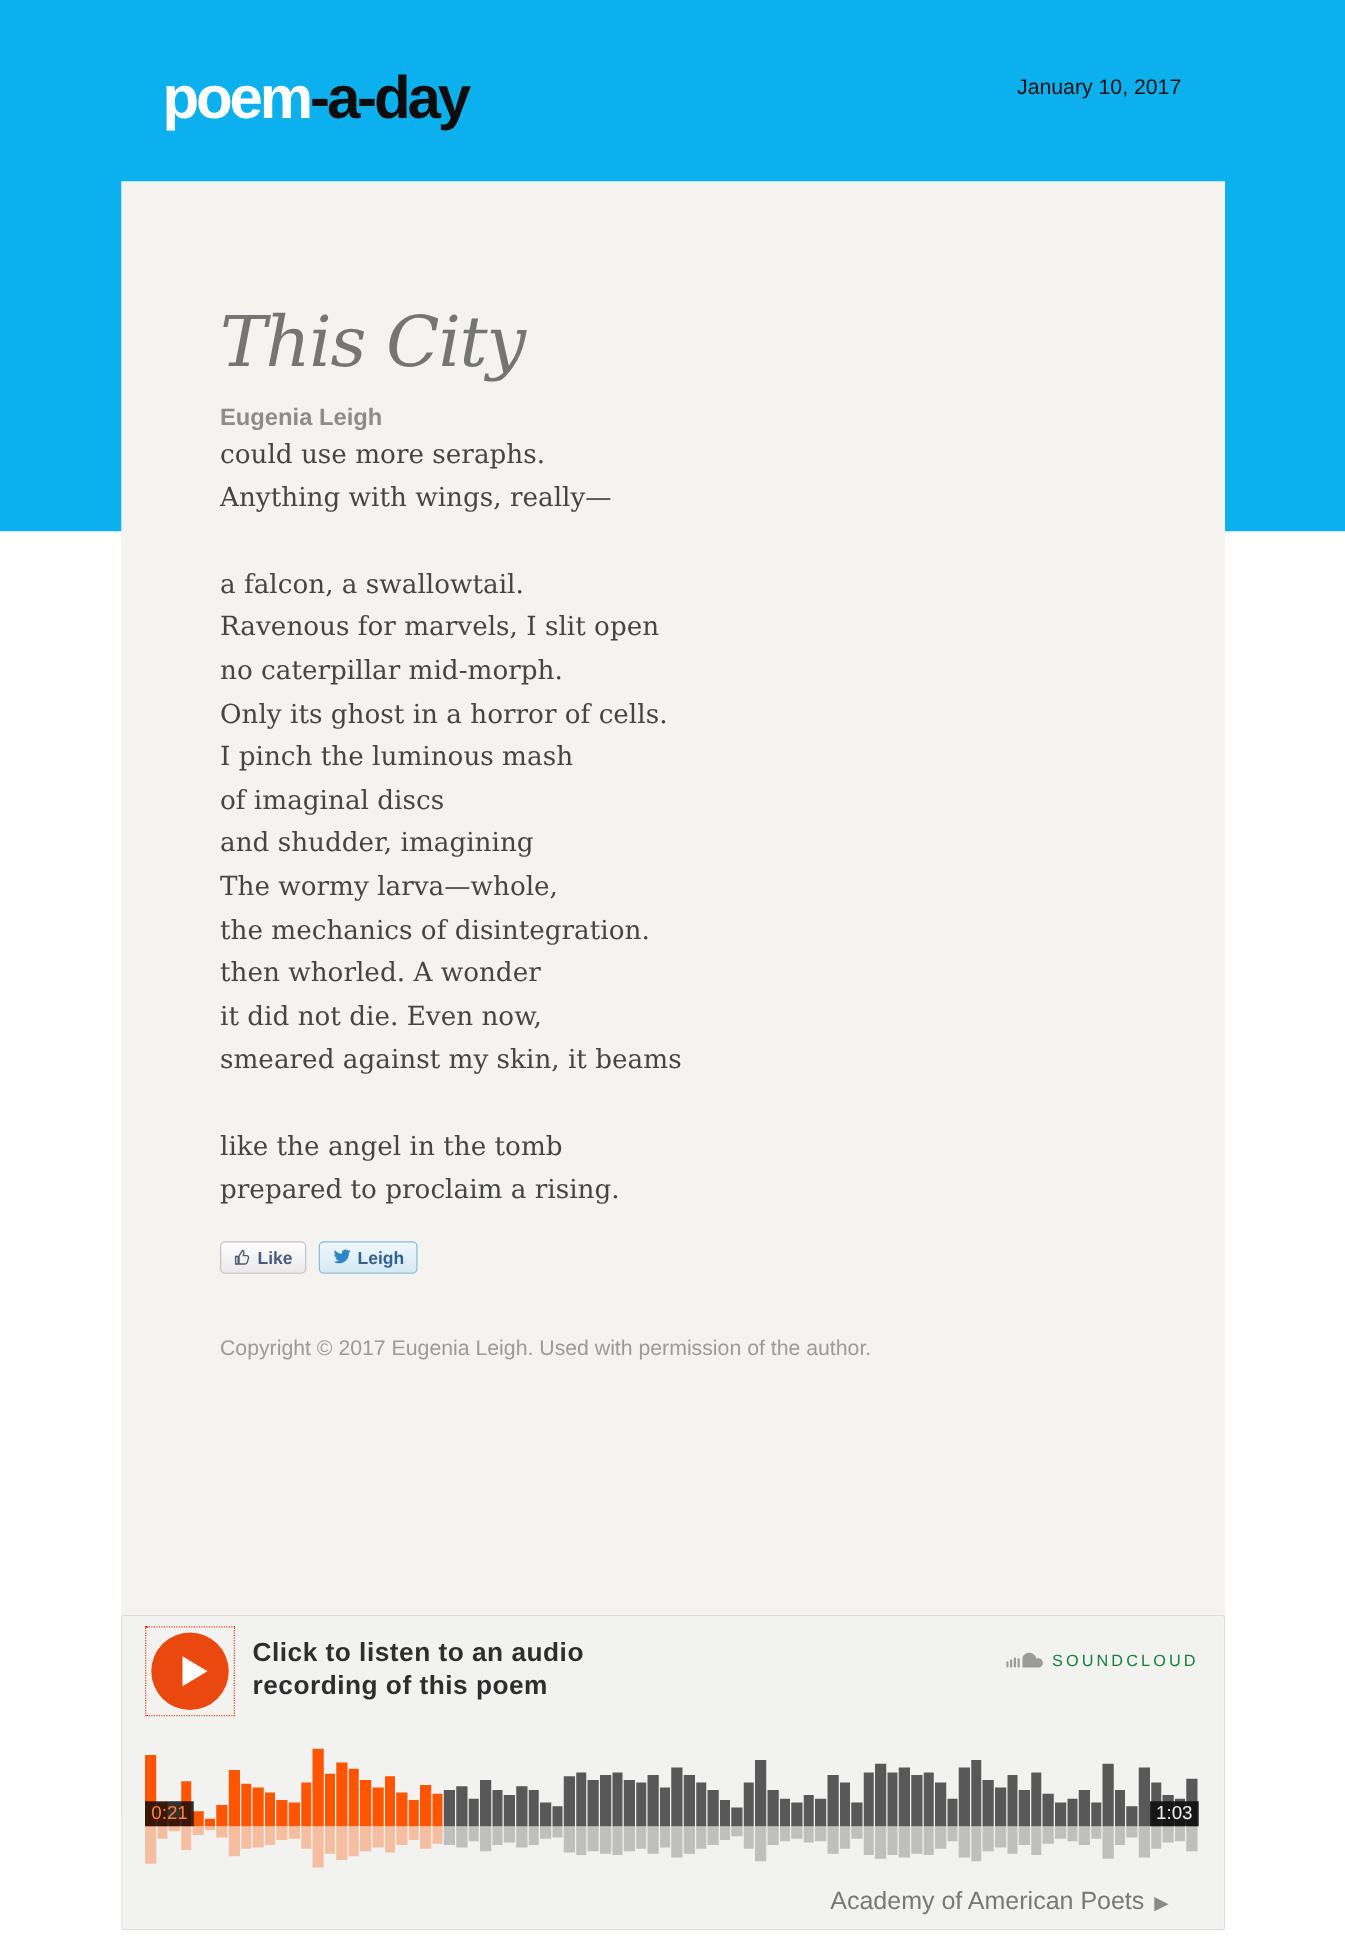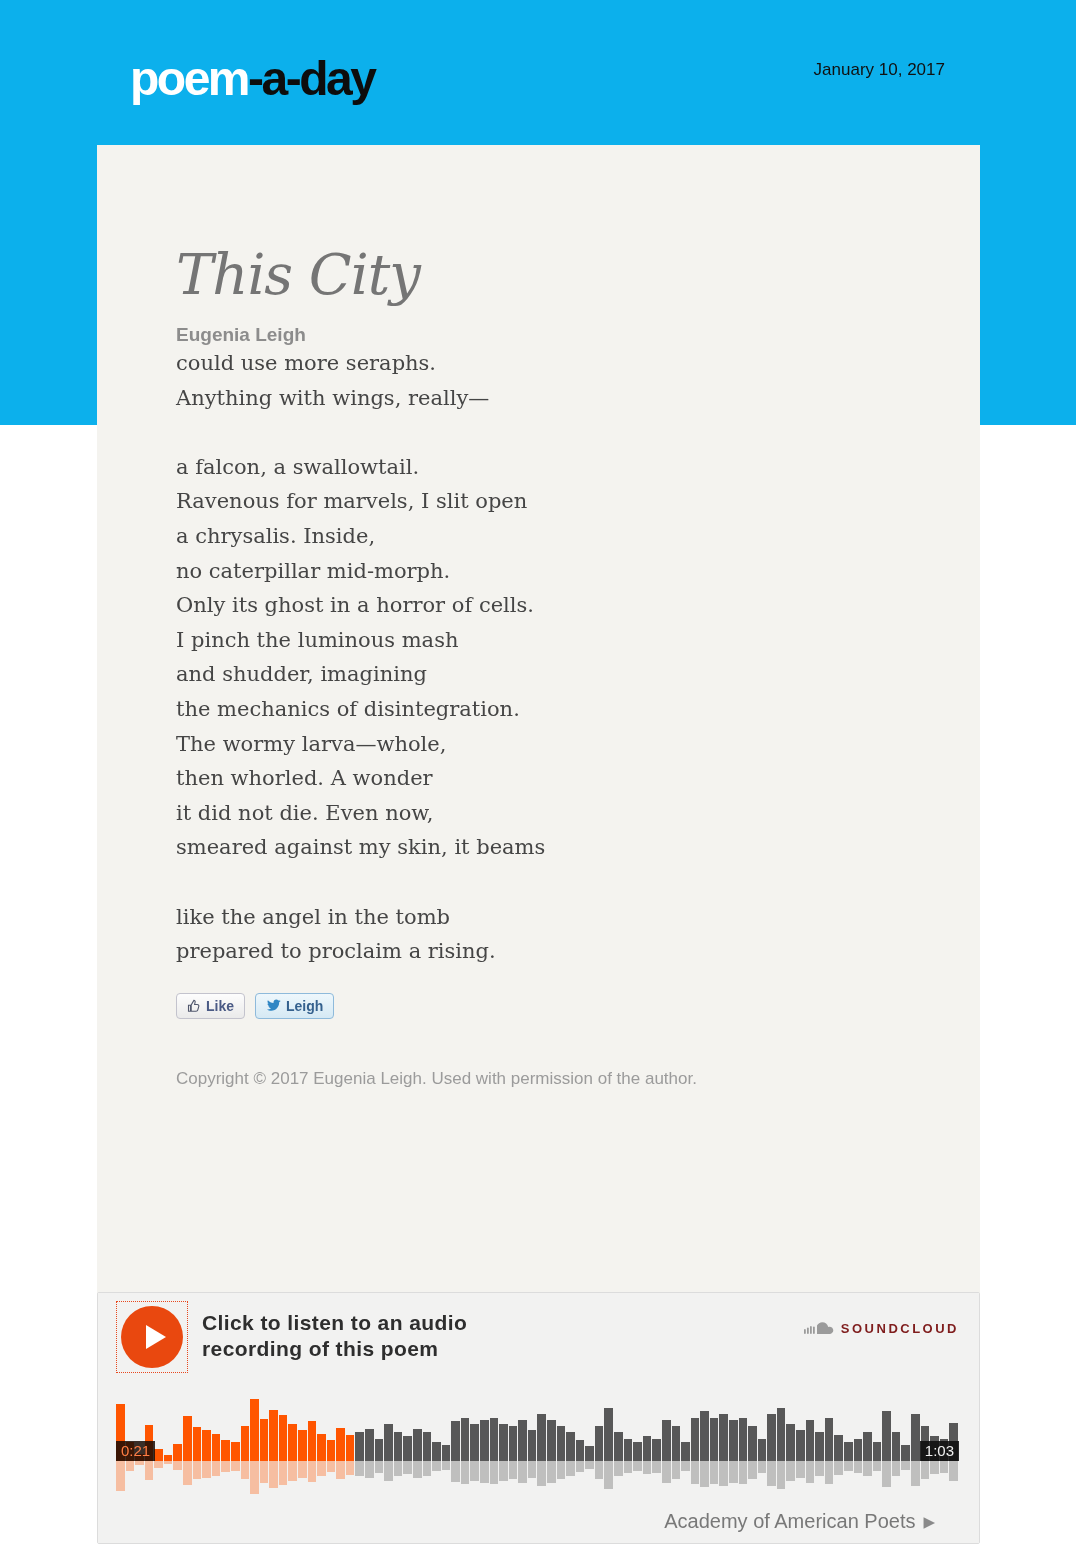--- a/index.html
+++ b/index.html
@@ -36,21 +36,21 @@
     border-right:1px solid #e3e9ec;z-index:6;}
   .right-panel{flex:1;background:#f2f2f1;position:relative;}
   .playbox{position:absolute;left:18px;top:8px;width:72px;height:72px;border:1px dotted #e8491f;
     box-sizing:border-box;padding:4px;cursor:pointer;}
   .playcircle{width:62px;height:62px;border-radius:50%;background:#e9480f;position:relative;}
   .playtri{position:absolute;left:25px;top:19px;width:0;height:0;
     border-left:20px solid #fff;border-top:12px solid transparent;border-bottom:12px solid transparent;}
   .headline{position:absolute;left:104px;top:17px;width:330px;font-size:21px;line-height:26px;
     font-weight:bold;color:#2e2e2e;letter-spacing:.4px;}
   .sclogo{position:absolute;right:20px;top:26px;display:flex;align-items:center;gap:7px;}
-  .sclogo-text{font-size:13px;font-weight:bold;letter-spacing:2.5px;color:#7f1d1d;}
+  .sclogo-text{font-size:13px;font-weight:normal;letter-spacing:2.5px;color:#15803d;}
   .waveform{position:absolute;left:18px;right:20px;top:104px;height:100px;display:flex;cursor:pointer;}
   .wf-col{flex:1;position:relative;margin-right:1px;}
   .wf-up{position:absolute;bottom:36px;left:0;right:0;}
   .wf-dn{position:absolute;top:64px;left:0;right:0;opacity:.33;}
   .wf-col.played .wf-up,.wf-col.played .wf-dn{background:#ff5500;}
   .wf-col.rest .wf-up,.wf-col.rest .wf-dn{background:#585858;}
   .chip{position:absolute;bottom:36px;font-size:15px;font-weight:normal;padding:1px 5px 2px;z-index:4;}
   .chip-left{left:0;background:rgba(25,12,5,.85);color:#ff7e45;}
   .chip-right{right:0;background:rgba(12,12,12,.88);color:#efefef;}
   .attribution{position:absolute;bottom:10px;right:44px;font-size:20px;color:#787878;cursor:pointer;
@@ -71,27 +71,27 @@
   <h1 class="title">This City</h1>
   <div class="author">Eugenia Leigh</div>
   <div class="poem">
       <div class="stanza">
         <div class="poem-line">could use more seraphs.</div>
         <div class="poem-line">Anything with wings, really—</div>
       </div>
       <div class="stanza">
         <div class="poem-line">a falcon, a swallowtail.</div>
         <div class="poem-line">Ravenous for marvels, I slit open</div>
-        <div class="poem-line">a chrysalis. Inside,</div>
         <div class="poem-line">no caterpillar mid-morph.</div>
         <div class="poem-line">Only its ghost in a horror of cells.</div>
         <div class="poem-line">I pinch the luminous mash</div>
+        <div class="poem-line">of imaginal discs</div>
         <div class="poem-line">and shudder, imagining</div>
+        <div class="poem-line">The wormy larva—whole,</div>
         <div class="poem-line">the mechanics of disintegration.</div>
-        <div class="poem-line">The wormy larva—whole,</div>
         <div class="poem-line">then whorled. A wonder</div>
         <div class="poem-line">it did not die. Even now,</div>
         <div class="poem-line">smeared against my skin, it beams</div>
       </div>
       <div class="stanza">
         <div class="poem-line">like the angel in the tomb</div>
         <div class="poem-line">prepared to proclaim a rising.</div>
       </div>
     </div>
   <div class="buttons">

